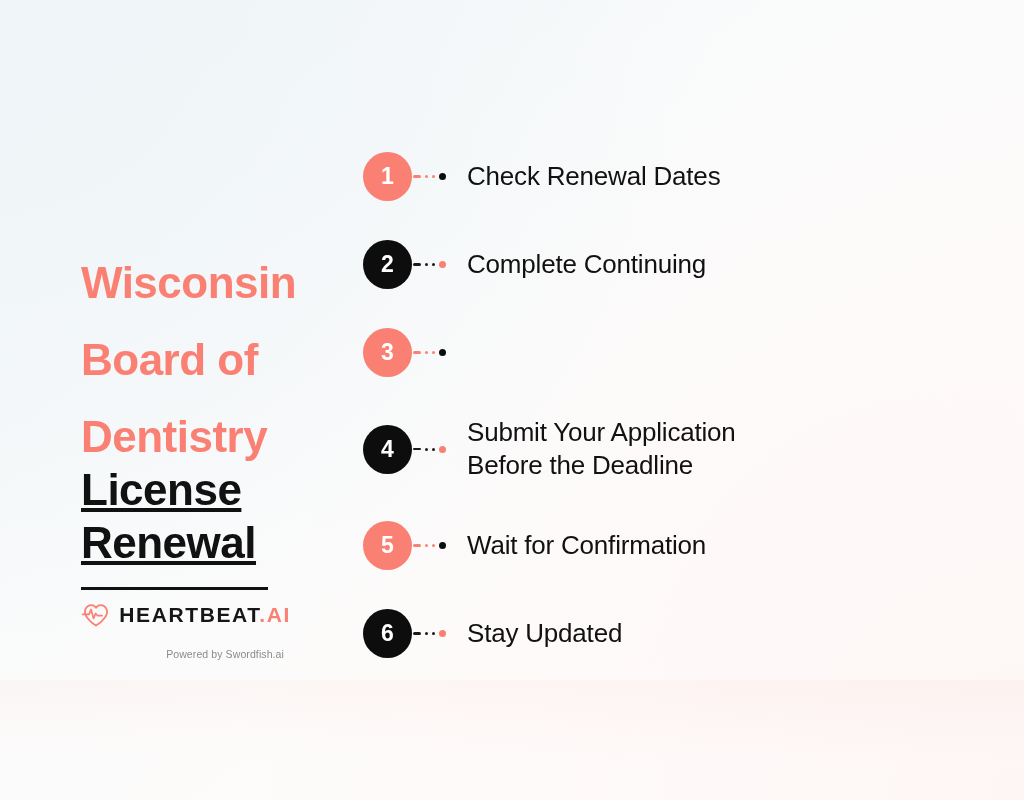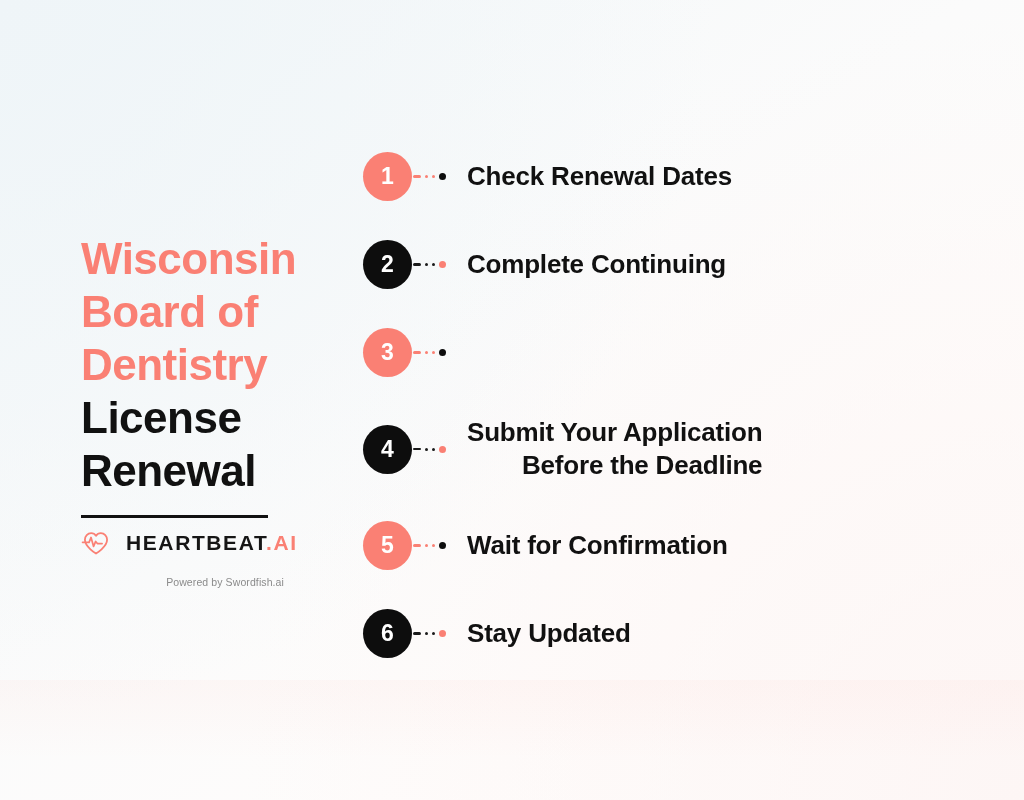--- a/index.html
+++ b/index.html
@@ -46,42 +46,45 @@
   .headline {
     margin: 0;
     font-size: 44px;
     line-height: 53px;
     font-weight: 700;
     letter-spacing: -0.5px;
   }
   .headline .board-name {
     color: #fa8074;
     display: block;
+    margin-top: 24px;
   }
   .headline .doc-type {
     color: #111111;
     display: block;
+    text-decoration: underline;
   }
 
   .divider {
     width: 187px;
     height: 3px;
     background: #111111;
     margin: 18px 0 0 0;
   }
 
   
   .logo-block {
     margin-top: 12px;
     width: 210px;
   }
   .logo-row {
     display: flex;
     align-items: center;
-    gap: 15px;
+    gap: 8px;
+    justify-content: space-between;
   }
   .logo-mark {
     width: 30px;
     height: 26px;
     flex: 0 0 auto;
     display: block;
   }
   .logo-wordmark {
     font-size: 21px;
     font-weight: 700;
@@ -159,24 +162,23 @@
   .step-row.coral .connector .dot-sm { background: #fa8074; }
   .step-row.coral .connector .dot-lg { background: #0d0d0d; }
   
   .step-row.dark .connector .dash,
   .step-row.dark .connector .dot-sm { background: #1a1a1a; }
   .step-row.dark .connector .dot-lg { background: #fa8074; }
 
   .step-label {
     font-size: 26px;
     line-height: 33px;
-    font-weight: 700;
+    font-weight: 400;
     color: #111111;
     letter-spacing: -0.2px;
-    text-align: right;
   }
 </style>
 </head>
 <body>
 
 <div class="poster">
 
   <div class="watermark-band"></div>
 
   <div class="left-panel">

